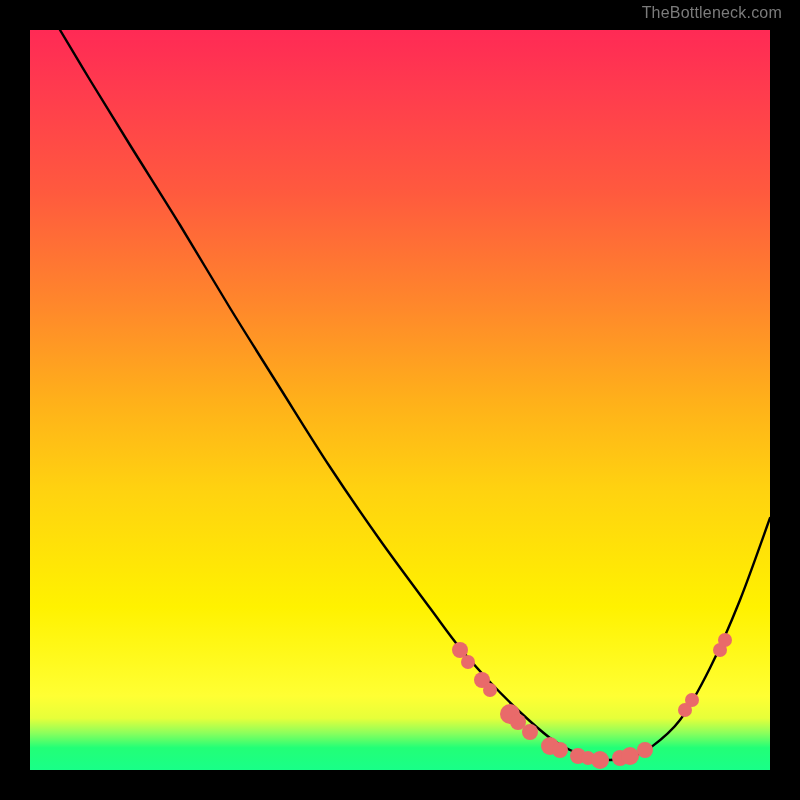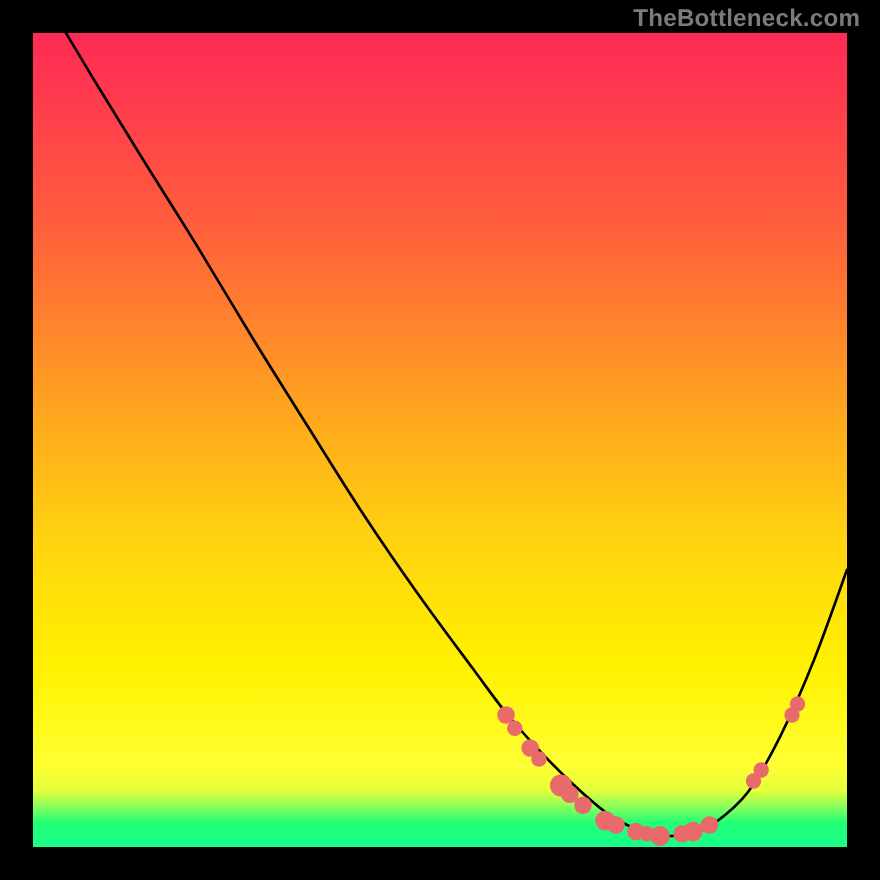--- a/index.html
+++ b/index.html
@@ -48,23 +48,23 @@
     top: 0;
     width: 740px;
     height: 740px;
     pointer-events: none;
   }
   .watermark {
     position: absolute;
     top: 4px;
     right: 18px;
     color: #7b7b7b;
-    font-size: 22px;
+    font-size: 16px;
     letter-spacing: 0.2px;
-    font-weight: 700;
+    font-weight: 400;
     user-select: none;
   }
 </style>
 </head>
 <body>
 
 <div class="frame">
   <div class="watermark">TheBottleneck.com</div>
 
   <div class="plot">

